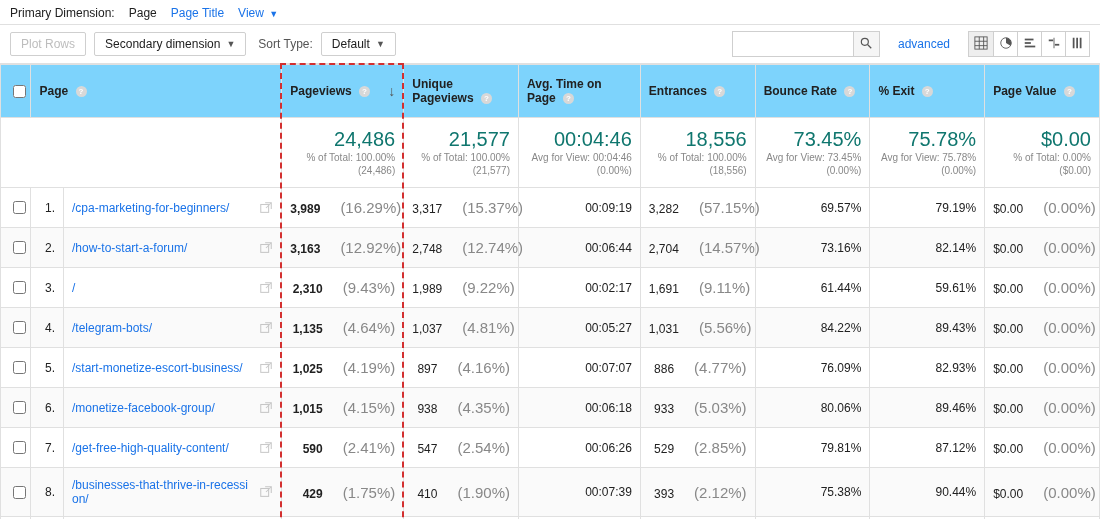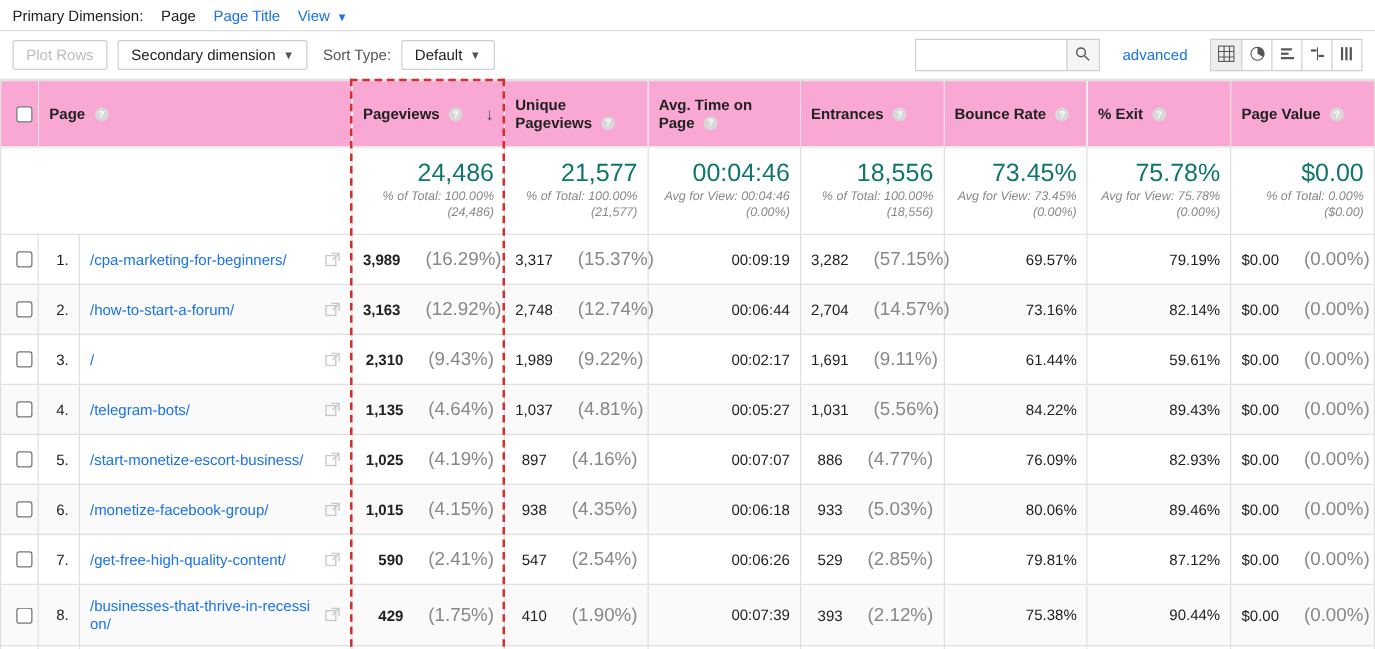--- a/index.html
+++ b/index.html
@@ -82,21 +82,21 @@
     border-collapse: collapse;
     width: 100%;
     table-layout: fixed;
   }
   table.data th, table.data td {
     border: 1px solid #e0e0e0;
     font-size: 12px;
     vertical-align: middle;
   }
   table.data thead th {
-    background: #f9a8d4;
+    background: #7dd3fc;
     text-align: left;
     font-weight: bold;
     padding: 12px 8px;
     color: #212121;
     position: relative;
   }
   .help-icon {
     display: inline-block;
     width: 11px; height: 11px;
     border-radius: 50%;
@@ -127,21 +127,21 @@
   .col-br     { width: 113px; }
   .col-exit   { width: 113px; }
   .col-val    { width: 113px; }
 
   .summary td {
     text-align: right;
     padding: 10px 8px;
     vertical-align: top;
   }
   .summary .big { font-size: 20px; color: #0f766e; }
-  .summary .sub { font-size: 10px; color: #888; line-height: 1.3; font-style: italic; }
+  .summary .sub { font-size: 10px; color: #888; line-height: 1.3; }
 
   tbody.rows td {
     padding: 10px 8px;
   }
   tbody.rows tr:nth-child(even) td { background: #fafafa; }
 
   .cell-page {
     display: flex; align-items: center; gap: 6px;
     width: 100%;
   }

